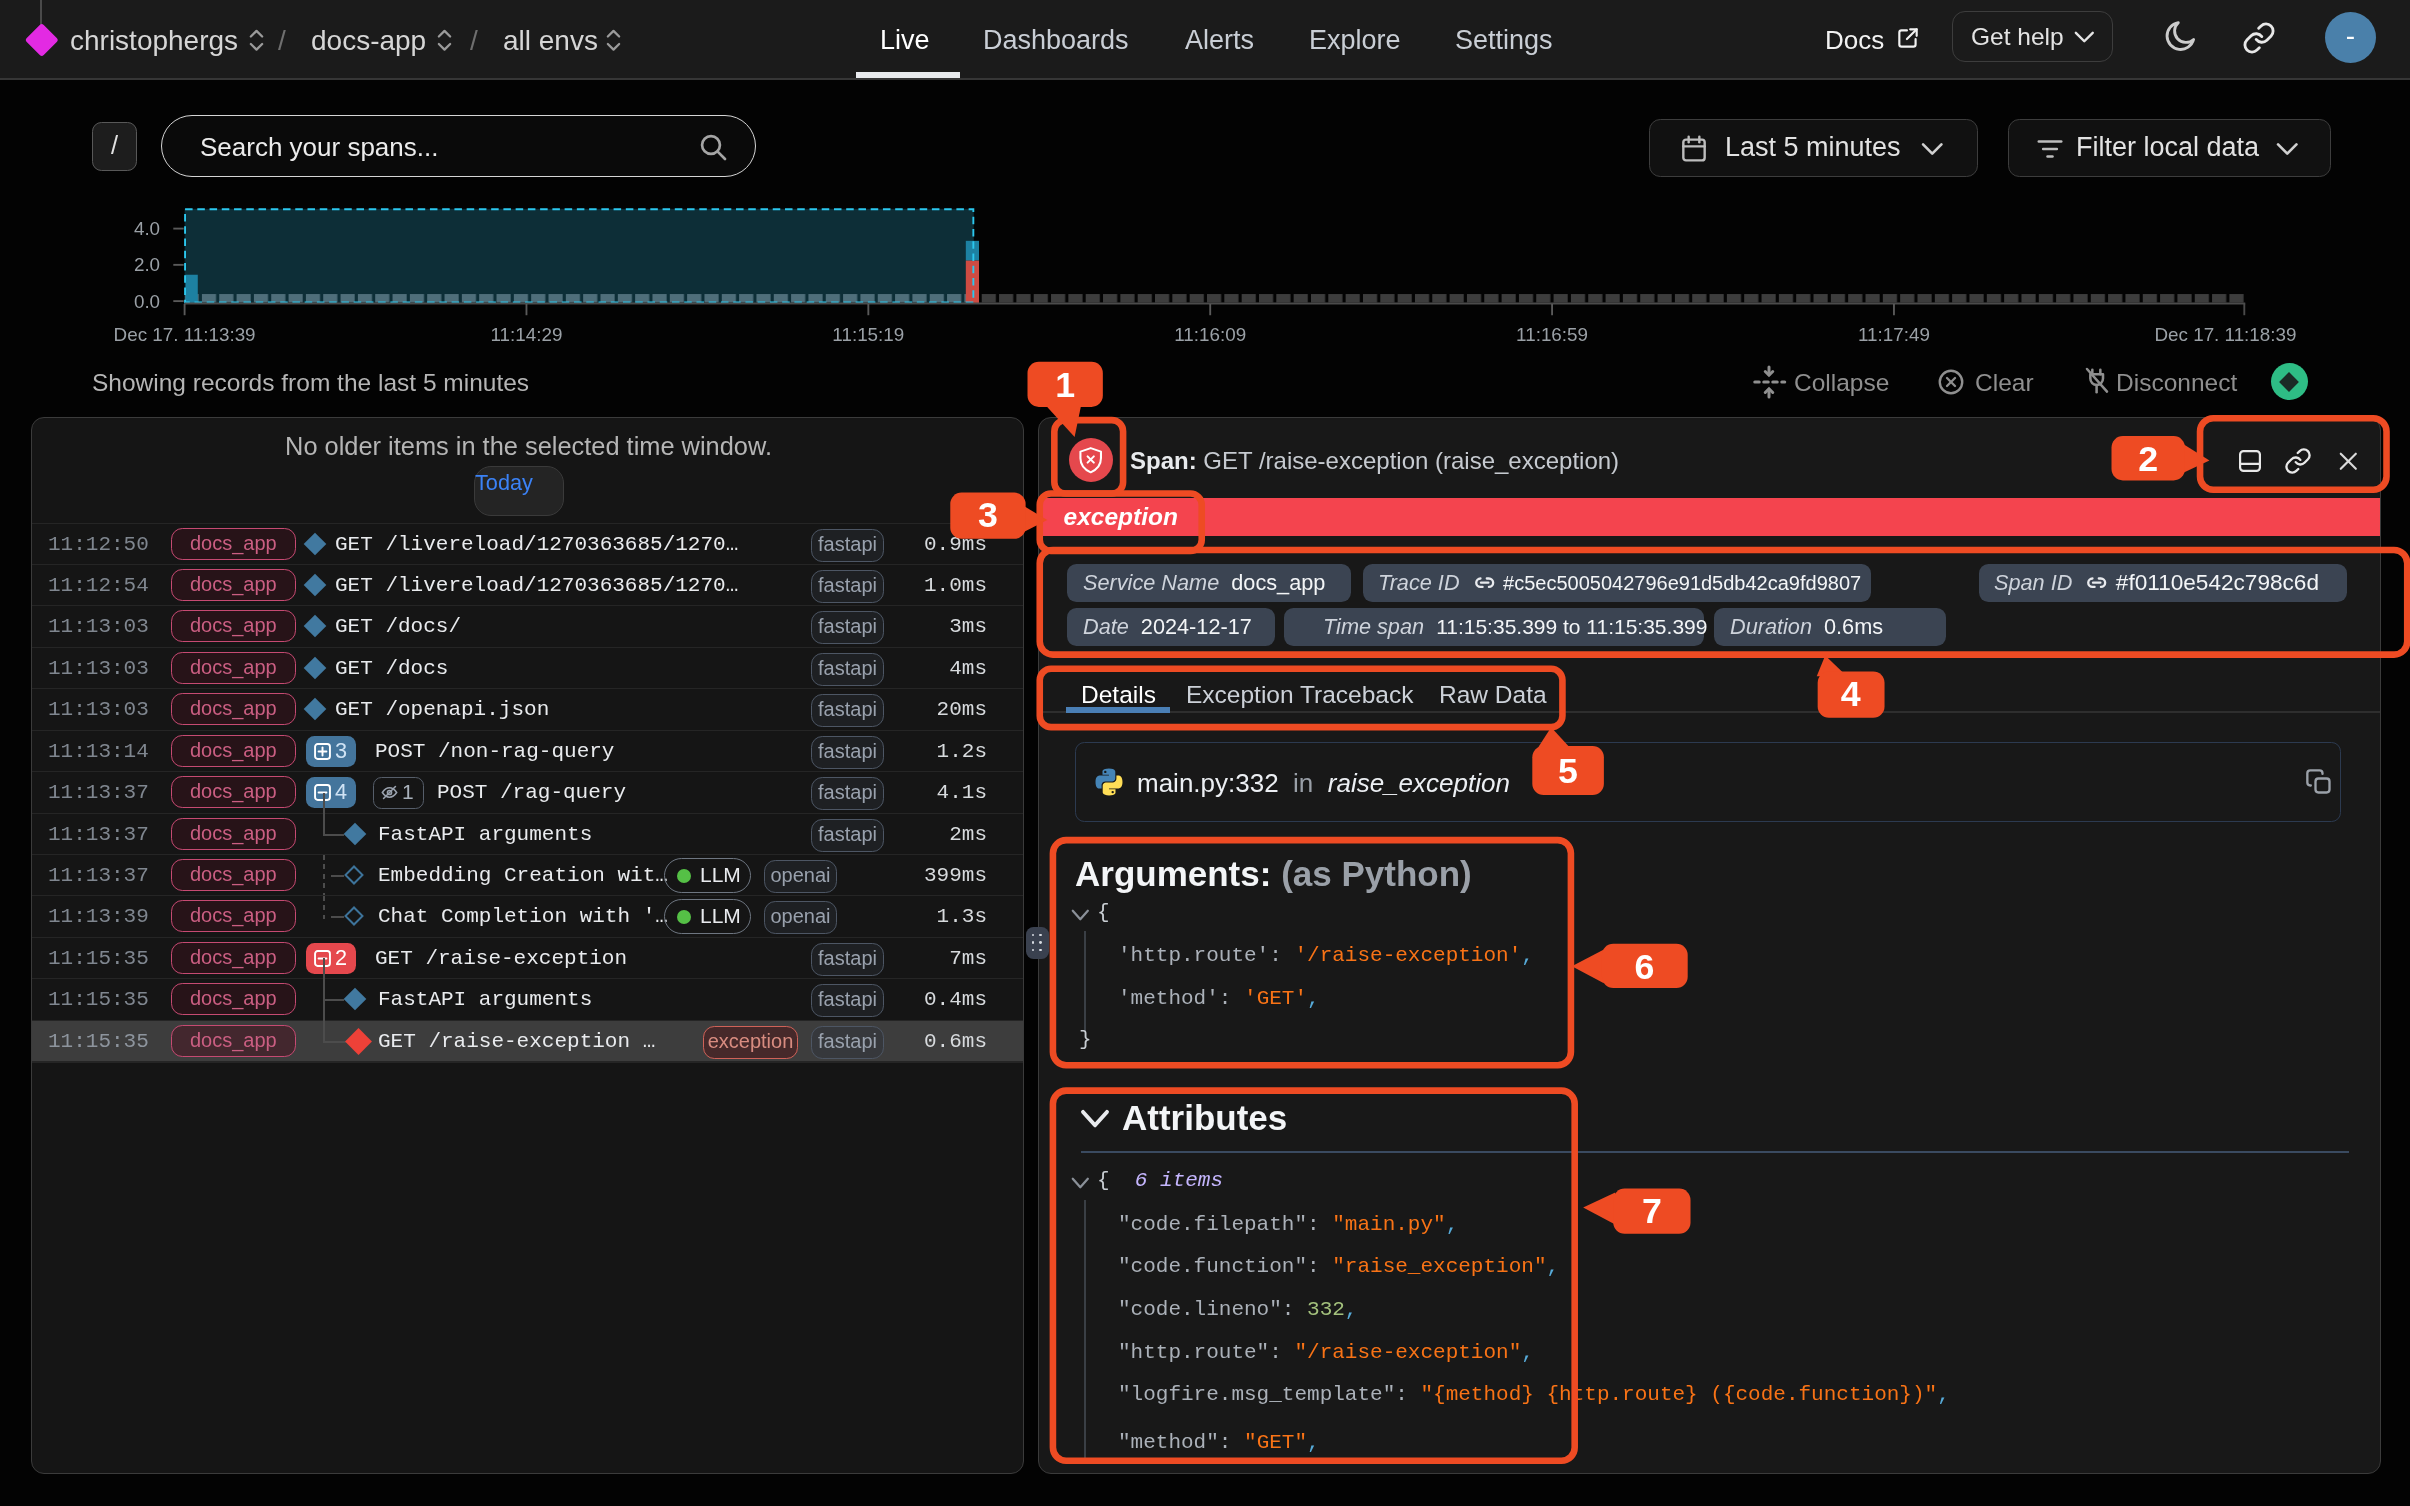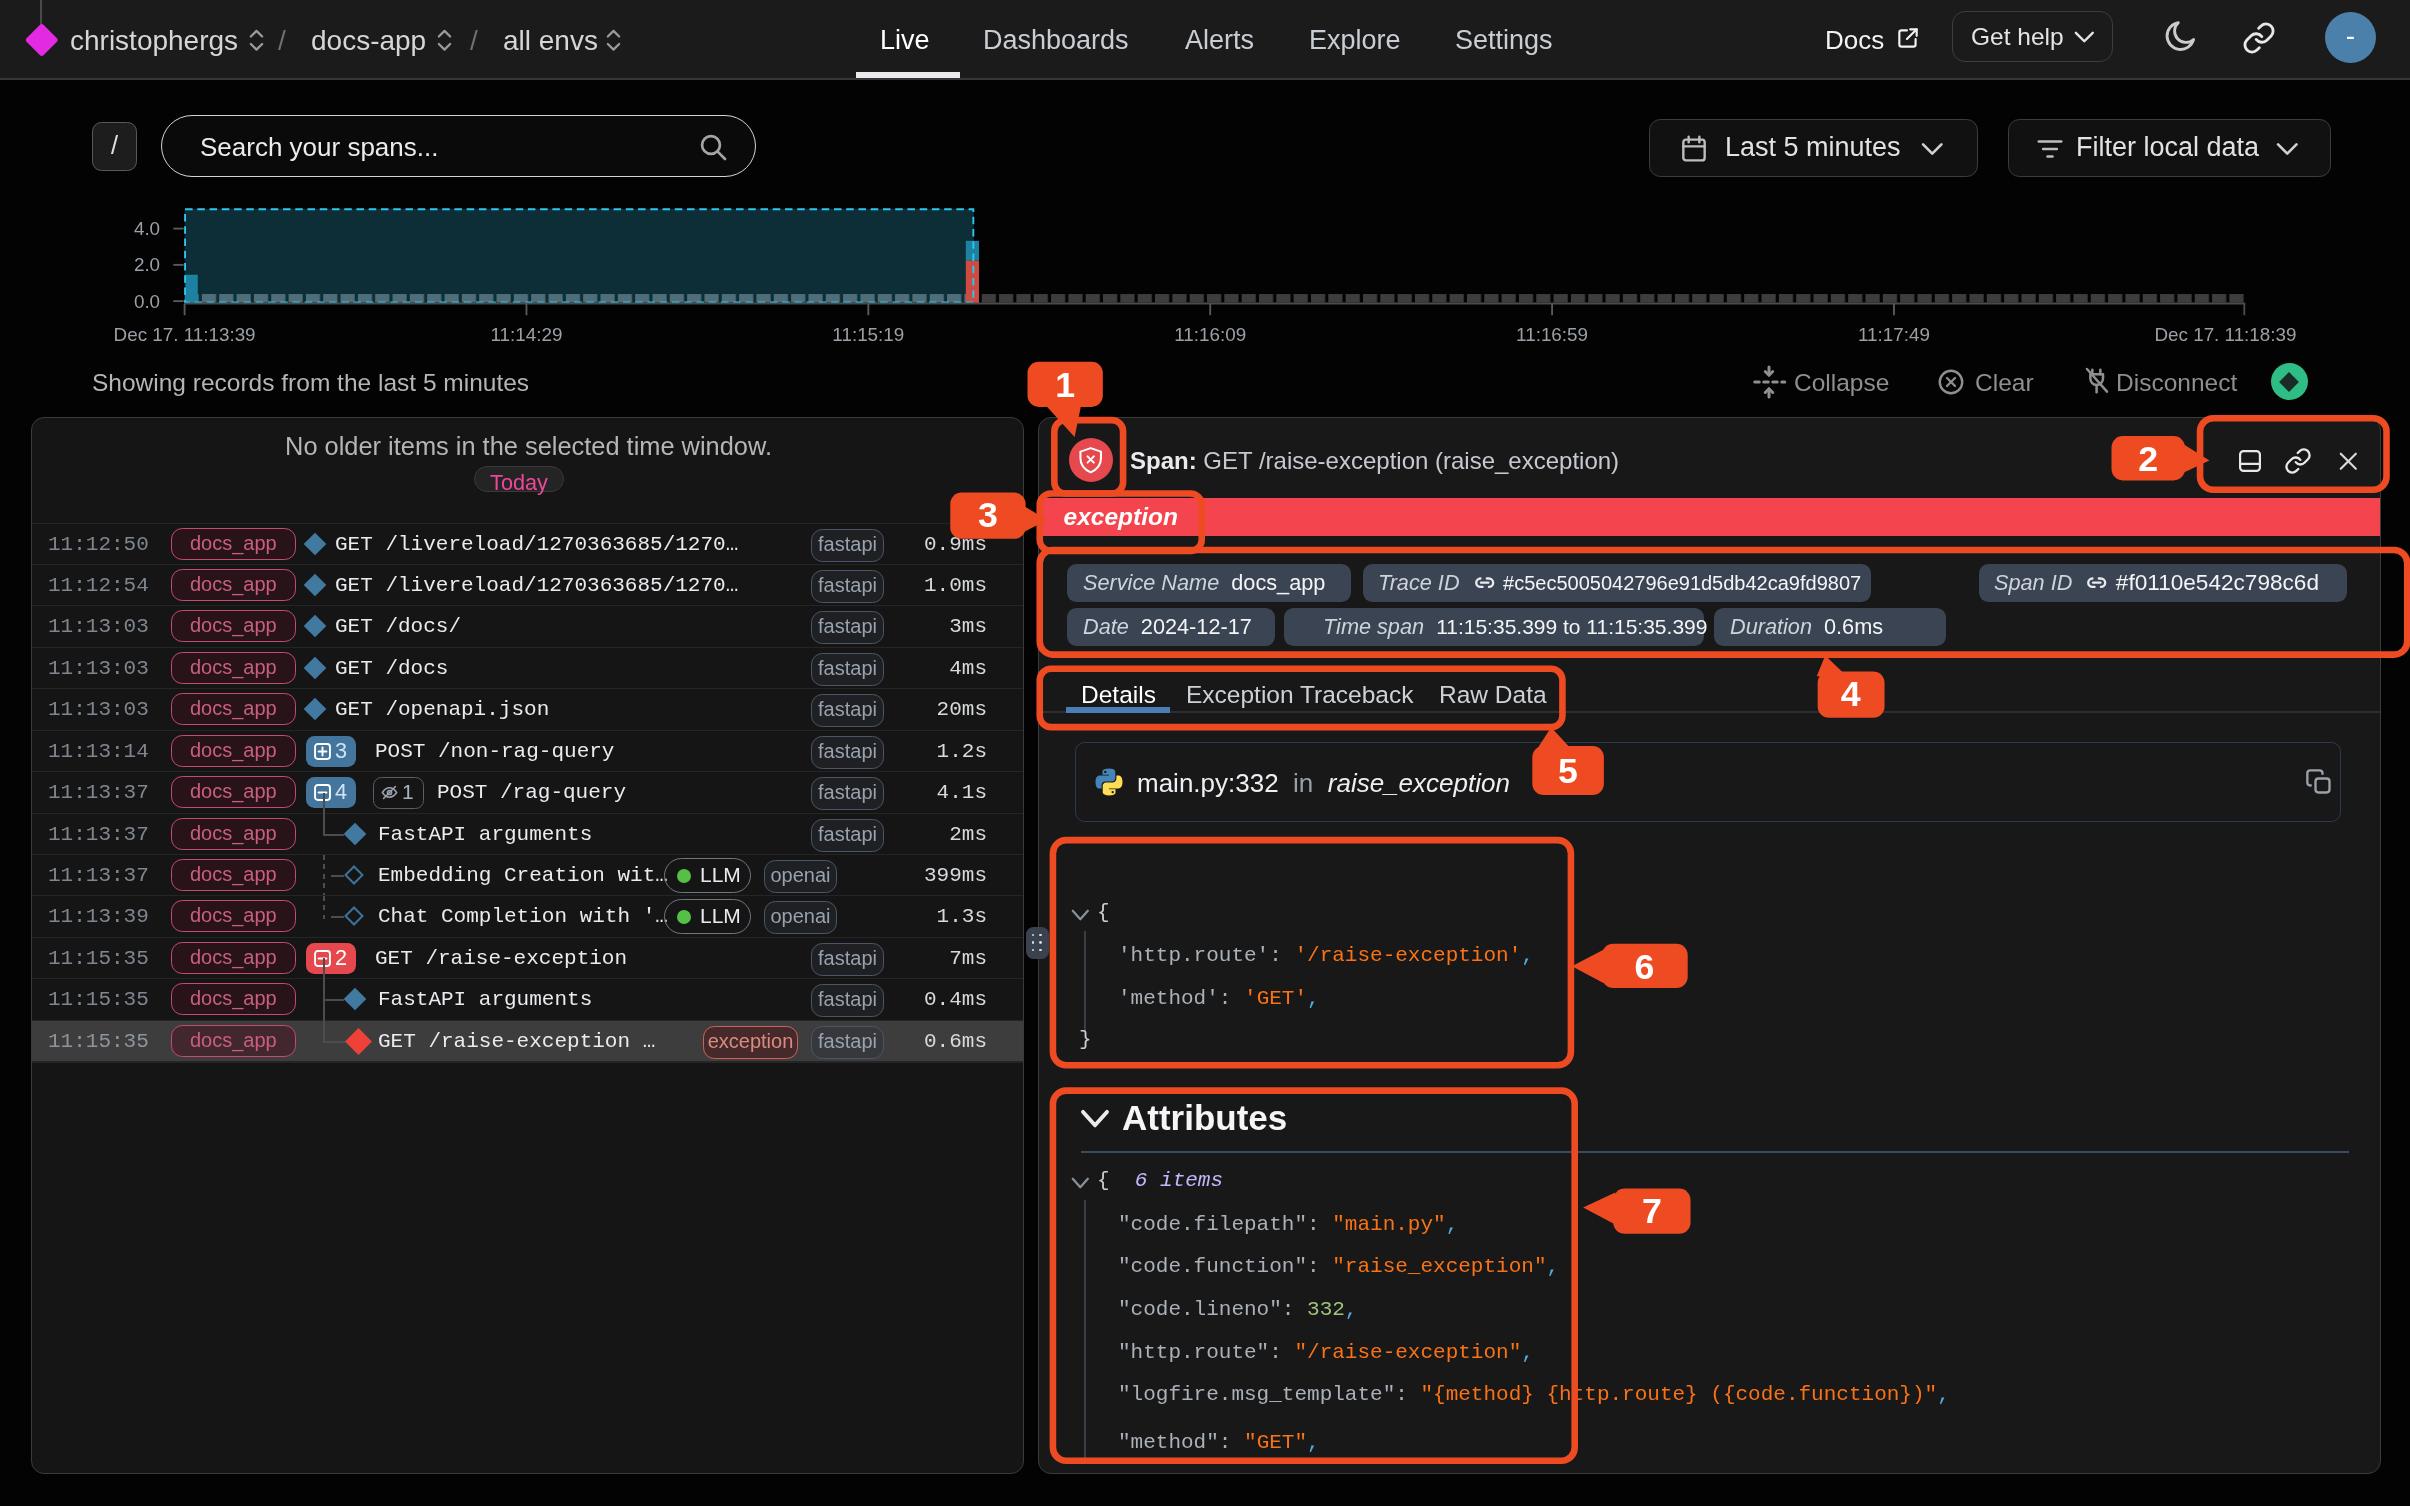--- a/index.html
+++ b/index.html
@@ -213,21 +213,21 @@
       <path d="M7 7 h9.5 v3.2 a4.7 4.7 0 0 1 -9.5 0 Z"></path>
       <path d="M11.7 15 V20.5"></path>
       <path d="M4.5 3 L19.5 20"></path>
     </svg>
   <span class="ctrl" style="left:2116px;">Disconnect</span>
   <div class="abs" style="left:2271px;top:363px;width:37px;height:37px;border-radius:50%;background:#2ebd85;"></div>
   <div class="abs" style="left:2282px;top:375px;width:14px;height:14px;transform:rotate(45deg);background:#1b2b26;"></div>
 
   <div id="lpanel">
     <div class="abs" style="left:0;top:14px;width:993px;text-align:center;font-size:25.4px;color:#b5b5b5;">No older items in the selected time window.</div>
-    <div class="abs" style="left:442px;top:48px;width:90px;height:26px;border:1.9px solid #3a3a3a;border-radius:17px;background:#242424;color:#ec4899;font-size:21.7px;text-align:center;line-height:31px;">Today</div>
+    <div class="abs" style="left:442px;top:48px;width:90px;height:50px;border:1.9px solid #3a3a3a;border-radius:17px;background:#242424;color:#3b82f6;font-size:21.7px;text-align:left;line-height:31px;">Today</div>
 
     <div class="lrow" style="top:105px;">
       <span class="time">11:12:50</span>
         <span class="apppill">docs_app</span>
       <div class="dia" style="left:275px;top:12.2px;"></div>
       <span class="sname" style="left:303px;">GET /livereload/1270363685/1270…</span>
       <div class="tagpill" style="left:779px;width:73px;">fastapi</div>
       <span class="dur" style="right:38px;">0.9ms</span>
     </div>
     <div class="lrow" style="top:146px;">
@@ -425,20 +425,21 @@
         <path fill="#4584b6" d="M15.9 2.6c-6.8 0-6.4 3-6.4 3v3.1h6.5v.9H6.9s-4.4-.5-4.4 6.4 3.8 6.6 3.8 6.6h2.3v-3.2s-.1-3.8 3.7-3.8h6.4s3.6.1 3.6-3.5V6s.5-3.4-6.4-3.4Zm-3.6 2.1a1.2 1.2 0 1 1 0 2.4 1.2 1.2 0 0 1 0-2.4Z"></path>
         <path fill="#ffde57" d="M16.1 29.4c6.8 0 6.4-3 6.4-3v-3.1H16v-.9h9.1s4.4.5 4.4-6.4-3.8-6.6-3.8-6.6h-2.3v3.2s.1 3.8-3.7 3.8h-6.4s-3.6-.1-3.6 3.5V26s-.5 3.4 6.4 3.4Zm3.6-2.1a1.2 1.2 0 1 1 0-2.4 1.2 1.2 0 0 1 0 2.4Z"></path>
       </svg>
       <span style="position:absolute;left:61px;top:24.5px;font-size:26px;color:#eceff3;">main.py:332&nbsp; <span style="color:#999fa7;">in</span>&nbsp; <i>raise_exception</i></span>
       <svg style="position:absolute;left:1229px;top:25.4px;" width="28" height="28" viewBox="0 0 24 24" fill="none" stroke="#9ba1a9" stroke-width="2" stroke-linecap="round" stroke-linejoin="round">
           <rect x="9" y="9" width="12" height="12" rx="2.5"></rect>
           <path d="M5 15 H4.5 A2.5 2.5 0 0 1 2 12.5 V4.5 A2.5 2.5 0 0 1 4.5 2 H12.5 A2.5 2.5 0 0 1 15 4.5 V5"></path>
         </svg>
     </div>
 
+    <span class="abs" style="left:36px;top:436px;font-size:35px;font-weight:bold;color:#f3f5f7;">Arguments: <span style="color:#9aa0a8;">(as Python)</span></span>
     <svg class="abs" style="left:30px;top:489px;" width="22.6" height="17" viewBox="0 0 24 18" fill="none" stroke="#8a9098" stroke-width="2.4" stroke-linecap="round" stroke-linejoin="round">
         <path d="M4 4 L12 13 L20 4"></path>
       </svg>
     <span class="code" style="left:58px;top:483px;color:#c9ced3;">{</span>
     <div class="abs" style="left:45px;top:513px;width:1.9px;height:101px;background:#3a3f45;"></div>
     <span class="code" style="left:79px;top:526px;">'http.route': <span class="s">'/raise-exception'</span><span class="c">,</span></span>
     <span class="code" style="left:79px;top:569px;">'method': <span class="s">'GET'</span><span class="c">,</span></span>
     <span class="code" style="left:40px;top:610px;color:#c9ced3;">}</span>
 
     <svg class="abs" style="left:40px;top:690px;" width="32" height="22.6" viewBox="0 0 24 17" fill="none" stroke="#e9ebee" stroke-width="3" stroke-linecap="round" stroke-linejoin="round">

